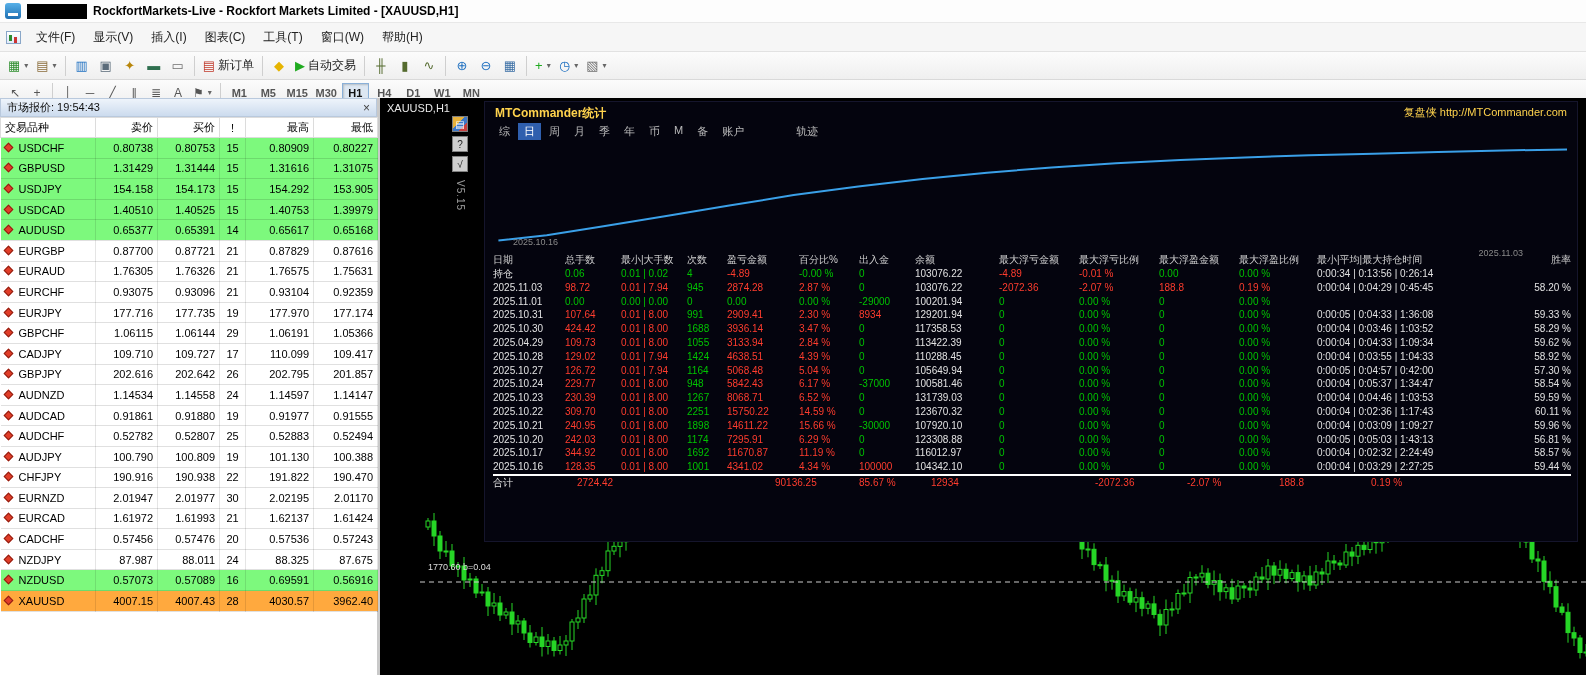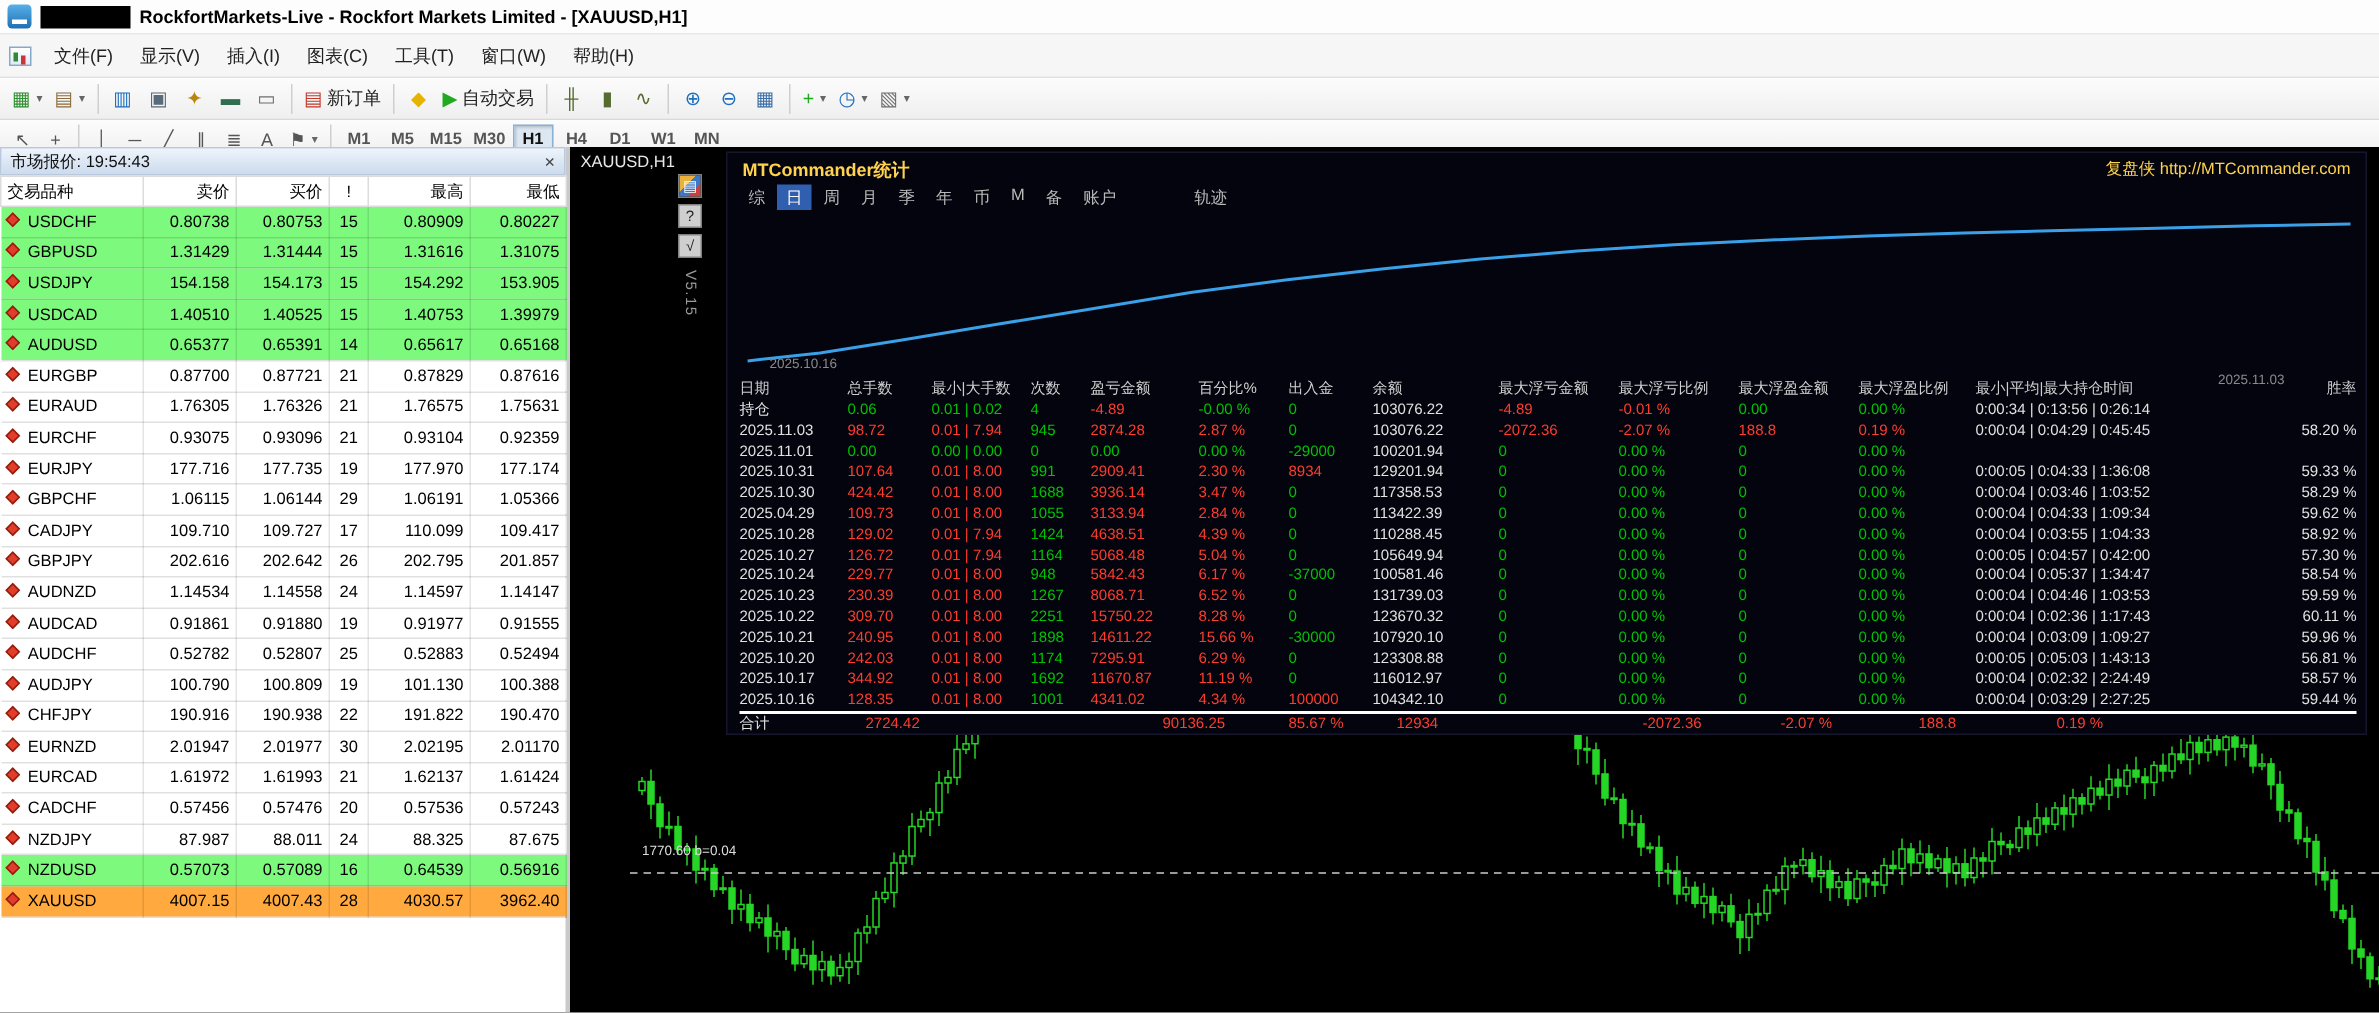--- a/index.html
+++ b/index.html
@@ -51,21 +51,21 @@
   
   .chart-region{flex:1;background:#000;position:relative;overflow:hidden;}
   .candles{position:absolute;left:0;top:0;z-index:1;}
   .chart-symbol-label{position:absolute;left:7px;top:4px;color:#e8e8e8;font-size:11px;z-index:2;}
   .side-col{position:absolute;left:70px;top:18px;width:20px;z-index:2;display:flex;flex-direction:column;align-items:center;gap:4px;}
   .side-btn{width:16px;height:16px;background:#cfcfcf;border:1px solid #808080;color:#222;font-size:10px;display:flex;align-items:center;justify-content:center;cursor:default;}
   .side-btn.colored{background:linear-gradient(135deg,#e8b23c 0 40%,#3c78c8 40% 70%,#c84040 70% 100%);color:#fff;}
   .version-vert{writing-mode:vertical-rl;color:#9a9a9a;font-size:10px;letter-spacing:1px;margin-top:4px;}
   .chart-comment{position:absolute;left:48px;top:464px;color:#ddd;font-size:9px;z-index:2;white-space:nowrap;}
   
-  .stats-panel{position:absolute;left:104px;top:3px;width:1094px;height:389px;background:#04040e;z-index:3;border:1px solid #15152c;}
+  .stats-panel{position:absolute;left:104px;top:3px;width:1094px;height:441px;background:#04040e;z-index:3;border:1px solid #15152c;}
   .sp-title{position:absolute;left:10px;top:3px;color:#ffd34d;font-size:12px;font-weight:bold;}
   .sp-brand{position:absolute;right:10px;top:3px;color:#ffd34d;font-size:11px;cursor:default;margin-left:39px;}
   .sp-tabs{position:absolute;left:8px;top:21px;display:flex;gap:2px;color:#b9b9b9;font-size:11px;}
   .sp-tab{padding:1px 6px;cursor:default;}
   .sp-tab.active{background:#2f5fae;color:#fff;}
   .sp-tab.gap{margin-left:38px;}
   .equity-wrap{position:absolute;left:8px;top:40px;width:1078px;height:106px;}
   .equity-wrap svg{display:block;}
   .eq-label{position:absolute;color:#8a8a8a;font-size:9px;white-space:nowrap;}
   .eq-start{left:20px;bottom:1px;}
@@ -416,21 +416,21 @@
               <td class="num">88.011</td>
               <td class="spread">24</td>
               <td class="num">88.325</td>
               <td class="num">87.675</td>
             </tr>
             <tr class="bg-g">
               <td class="sym"><span class="sym-ico"></span><span>NZDUSD</span></td>
               <td class="num">0.57073</td>
               <td class="num">0.57089</td>
               <td class="spread">16</td>
-              <td class="num">0.64539</td>
+              <td class="num">0.69591</td>
               <td class="num">0.56916</td>
             </tr>
             <tr class="bg-o">
               <td class="sym"><span class="sym-ico"></span><span>XAUUSD</span></td>
               <td class="num">4007.15</td>
               <td class="num">4007.43</td>
               <td class="spread">28</td>
               <td class="num">4030.57</td>
               <td class="num">3962.40</td>
             </tr>
@@ -1040,21 +1040,21 @@
               <span class="scell c-g">0.00 %</span>
               <span class="scell c-w">0:00:04 | 0:04:46 | 1:03:53</span>
               <span class="scell c-w">59.59 %</span>
             </div>
             <div class="srow">
               <span class="scell c-w">2025.10.22</span>
               <span class="scell c-r">309.70</span>
               <span class="scell c-r">0.01 | 8.00</span>
               <span class="scell c-g">2251</span>
               <span class="scell c-r">15750.22</span>
-              <span class="scell c-r">8.28 %</span>
+              <span class="scell c-r">14.59 %</span>
               <span class="scell c-g">0</span>
               <span class="scell c-w">123670.32</span>
               <span class="scell c-g">0</span>
               <span class="scell c-g">0.00 %</span>
               <span class="scell c-g">0</span>
               <span class="scell c-g">0.00 %</span>
               <span class="scell c-w">0:00:04 | 0:02:36 | 1:17:43</span>
               <span class="scell c-w">60.11 %</span>
             </div>
             <div class="srow">

